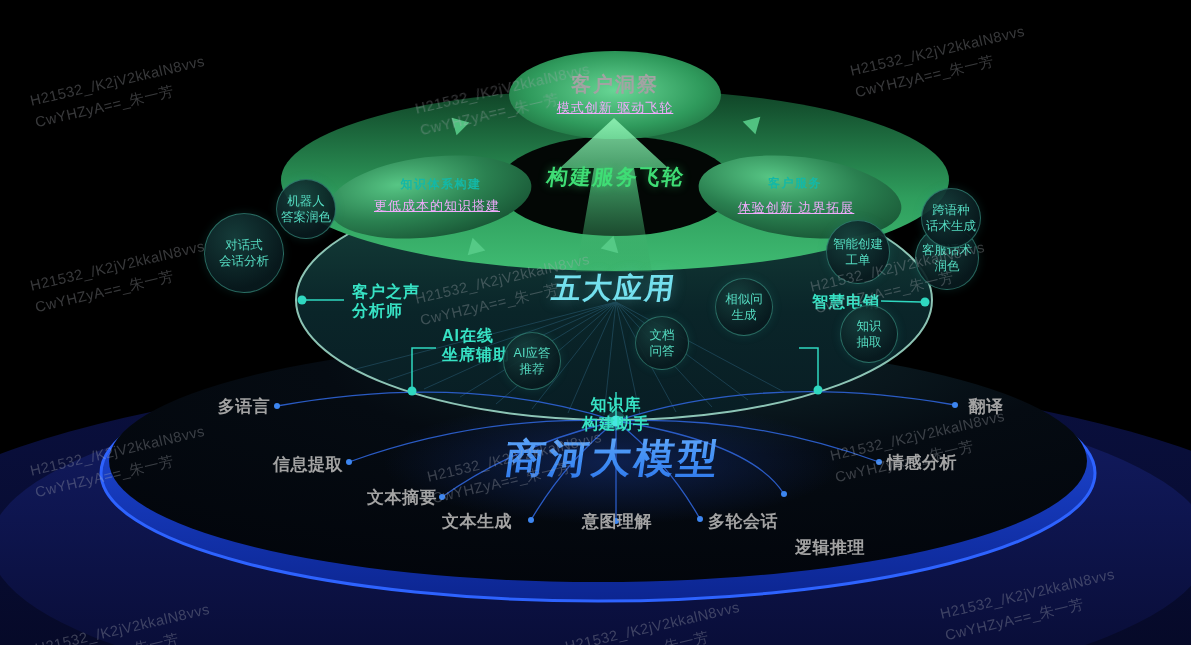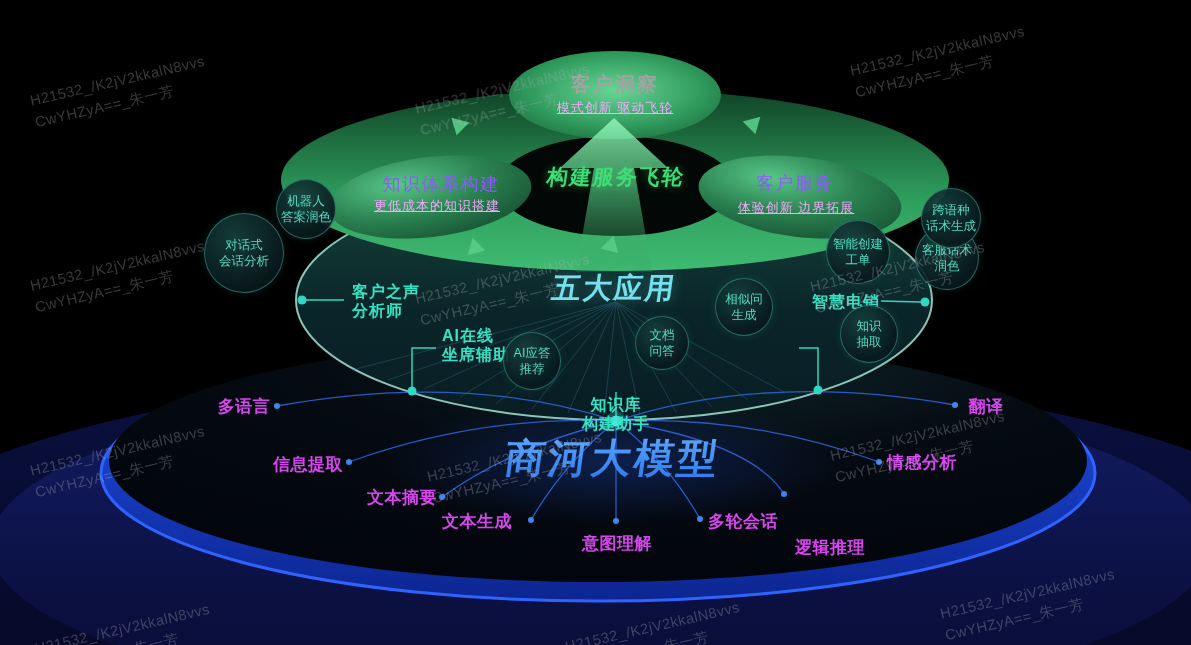--- a/index.html
+++ b/index.html
@@ -4,40 +4,40 @@
 <style>
   html,body{margin:0;padding:0;background:#000;}
   #canvas{position:relative;width:1191px;height:645px;background:#000;overflow:hidden;
           font-family:"Liberation Sans","DejaVu Sans",sans-serif;}
   #bg{position:absolute;left:0;top:0;width:1191px;height:645px;}
   .lbl{position:absolute;white-space:nowrap;transform:translate(-50%,-50%);}
   .c{text-align:center;}
   
   .fly-top-title{font-size:20px;font-weight:bold;color:#a3a3a3;letter-spacing:2px;}
   .fly-sub{font-size:13px;color:#f0abfc;letter-spacing:1px;text-decoration:underline;}
-  .fly-side-title{font-size:18px;font-weight:normal;color:#8b5cf6;letter-spacing:1.5px;}
+  .fly-side-title{font-size:12px;font-weight:bold;color:#14b8a6;letter-spacing:1.5px;}
   .fly-center{font-size:21px;font-weight:bold;color:#3fdd75;letter-spacing:2px;
               transform:translate(-50%,-50%) skewX(-8deg);text-shadow:0 0 10px rgba(63,221,117,.45);}
   
   .apps-title{font-size:29px;font-weight:bold;color:#74e0ee;letter-spacing:2px;
               transform:translate(-50%,-50%) skewX(-8deg);text-shadow:0 0 14px rgba(116,224,238,.35);}
   .app{position:absolute;font-size:16px;font-weight:bold;color:#37e2c4;letter-spacing:1px;
        line-height:19px;white-space:nowrap;}
   .app span{display:block;}
   .bubble{position:absolute;border-radius:50%;display:flex;align-items:center;justify-content:center;
           text-align:center;color:#55dcc2;font-size:12.5px;line-height:1.3;
           background:radial-gradient(circle at 38% 30%, rgba(23,64,62,.92), rgba(8,26,30,.92) 70%);
           border:1px solid rgba(90,225,198,.38);box-shadow:0 0 10px rgba(40,150,140,.18);}
   .bubble span{display:block;}
   
   .model-title{font-size:40px;font-weight:bold;letter-spacing:3px;color:#3f8df5;
                transform:translate(-50%,-50%) skewX(-8deg);
                background:linear-gradient(180deg,#65aaf8 0%,#3f8df5 55%,#2e75e8 100%);
                -webkit-background-clip:text;background-clip:text;-webkit-text-fill-color:transparent;}
-  .cap{font-size:17px;font-weight:bold;color:#d946ef;letter-spacing:.5px;}
+  .cap{font-size:17px;font-weight:bold;color:#a3a3a3;letter-spacing:.5px;}
   
   .wm{position:absolute;color:rgba(173,176,184,.32);font-size:14.5px;letter-spacing:.5px;
       line-height:1.55;white-space:nowrap;transform:translate(-50%,-50%) rotate(-13deg);
       pointer-events:none;}
   .wm span{display:block;}
 </style>
 </head>
 <body>
 
 <div id="canvas">
@@ -252,21 +252,21 @@
         <span>话术生成</span>
       </div>
   </div>
 
   <div class="lbl model-title" style="left:613px;top:458px;">商河大模型</div>
 
   <div class="lbl cap" style="left:244px;top:406px;">多语言</div>
   <div class="lbl cap" style="left:308px;top:464px;font-family:Liberation Mono, monospace;">信息提取</div>
   <div class="lbl cap" style="left:402px;top:497px;">文本摘要</div>
   <div class="lbl cap" style="left:477px;top:521px;">文本生成</div>
-  <div class="lbl cap" style="left:617px;top:543px;">意图理解</div>
+  <div class="lbl cap" style="left:617px;top:521px;">意图理解</div>
   <div class="lbl cap" style="left:743px;top:521px;">多轮会话</div>
   <div class="lbl cap" style="left:830px;top:499px;margin-top:48px;">逻辑推理</div>
   <div class="lbl cap" style="left:922px;top:462px;">情感分析</div>
   <div class="lbl cap" style="left:986px;top:406px;">翻译</div>
 
   <div class="wm" style="left:120px;top:92px;">
       <span>H21532_/K2jV2kkalN8vvs</span>
       <span>CwYHZyA==_朱一芳</span>
     </div>
   <div class="wm" style="left:505px;top:100px;">

